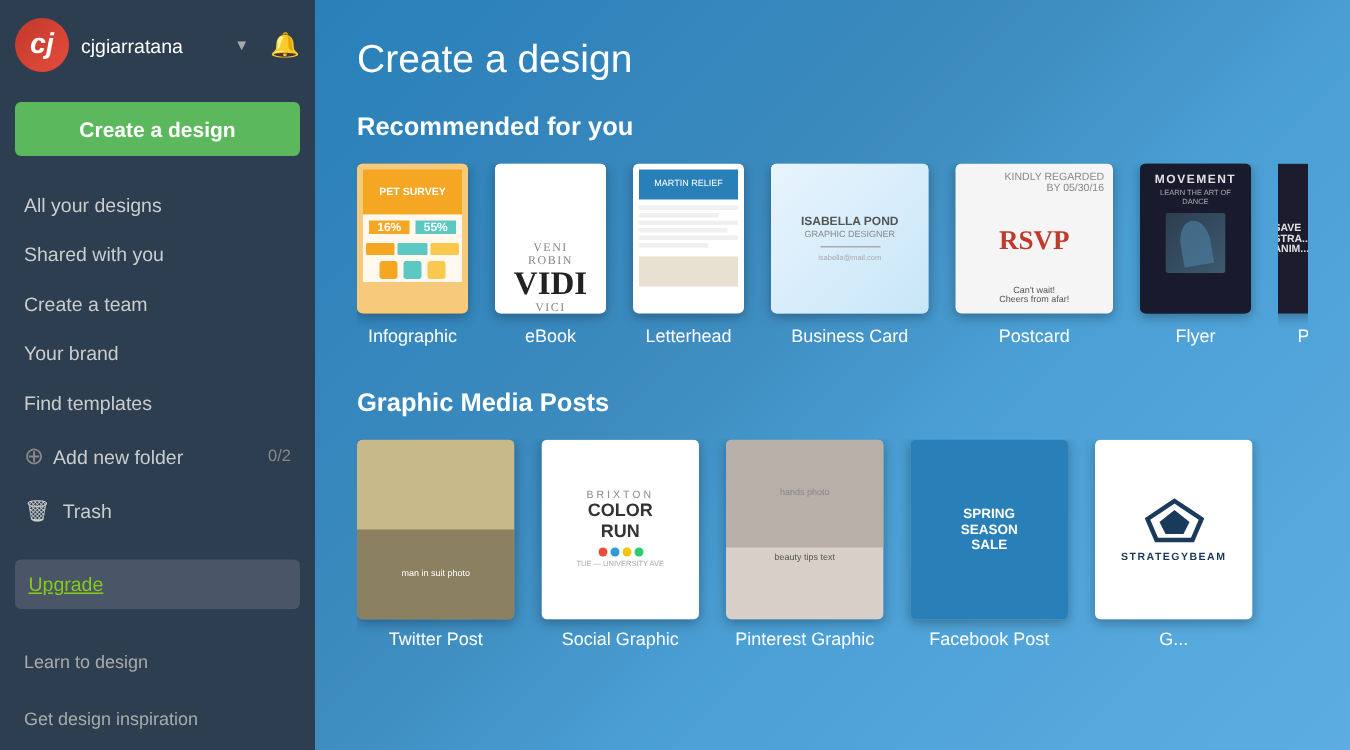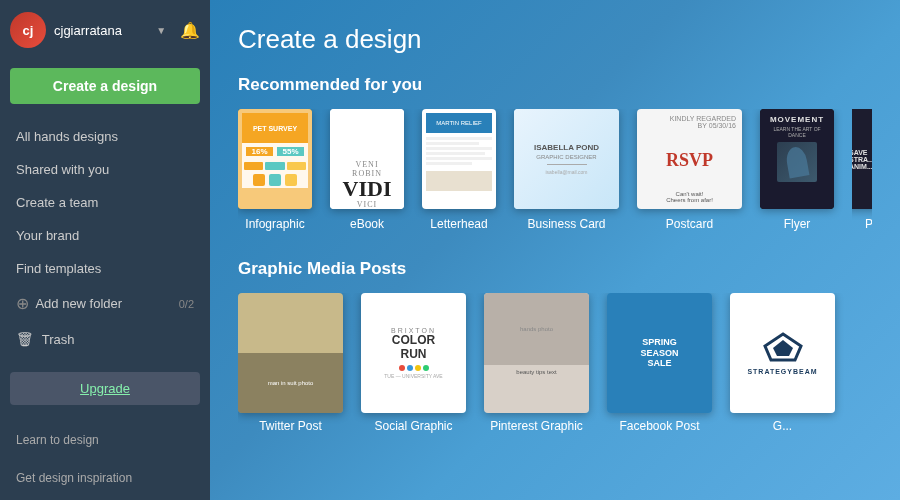--- a/index.html
+++ b/index.html
@@ -76,27 +76,27 @@
 
     .sidebar-bottom {
       padding: 8px 10px 10px;
       display: flex;
       flex-direction: column;
       gap: 6px;
     }
 
     #upgrade-btn {
       background: #4a5568;
-      color: #86efac;
+      color: #84cc16;
       border: none;
       border-radius: 4px;
       padding: 9px;
       font-size: 13px;
       cursor: pointer;
-      text-align: center;
+      text-align: left;
       width: 100%;
       text-decoration: underline;
     }
 
     .bottom-links { display: flex; flex-direction: column; gap: 2px; padding: 4px 6px; }
     .bottom-link { color: #aaa; font-size: 12px; padding: 4px 0; cursor: pointer; margin-top: 14px; }
 
     
     #main {
       flex: 1;
@@ -282,32 +282,32 @@
       padding: 8px;
     }
   </style>
 </head>
 <body>
 
 <div id="sidebar">
 
   <div id="sidebar-header">
     <div>
-      <div id="avatar-img" style="width:36px;height:36px;border-radius:50%;background:linear-gradient(135deg,#c0392b,#e74c3c);display:flex;align-items:center;justify-content:center;color:white;font-size:13px;font-weight:bold;">cj</div>
+      <div id="avatar-img" style="width:36px;height:36px;border-radius:50%;background:linear-gradient(135deg,#c0392b,#e74c3c);display:flex;align-items:center;justify-content:center;color:white;font-size:19px;font-weight:bold;font-style:italic;">cj</div>
     </div>
     <span style="color:white;font-size:13px;flex:1;">cjgiarratana</span>
     <span style="color:#aaa;font-size:10px;">▼</span>
     <span style="color:#aaa;font-size:16px;margin-left:6px;">🔔</span>
   </div>
 
   <button id="create-btn">Create a design</button>
 
   <div class="sidebar-nav">
     <div class="nav-item">
-      <span>All hands designs</span>
+      <span>All your designs</span>
     </div>
     <div class="nav-item">
       <span>Shared with you</span>
     </div>
     <div class="nav-item">
       <span>Create a team</span>
     </div>
     <div class="nav-item">
       <span>Your brand</span>
     </div>

